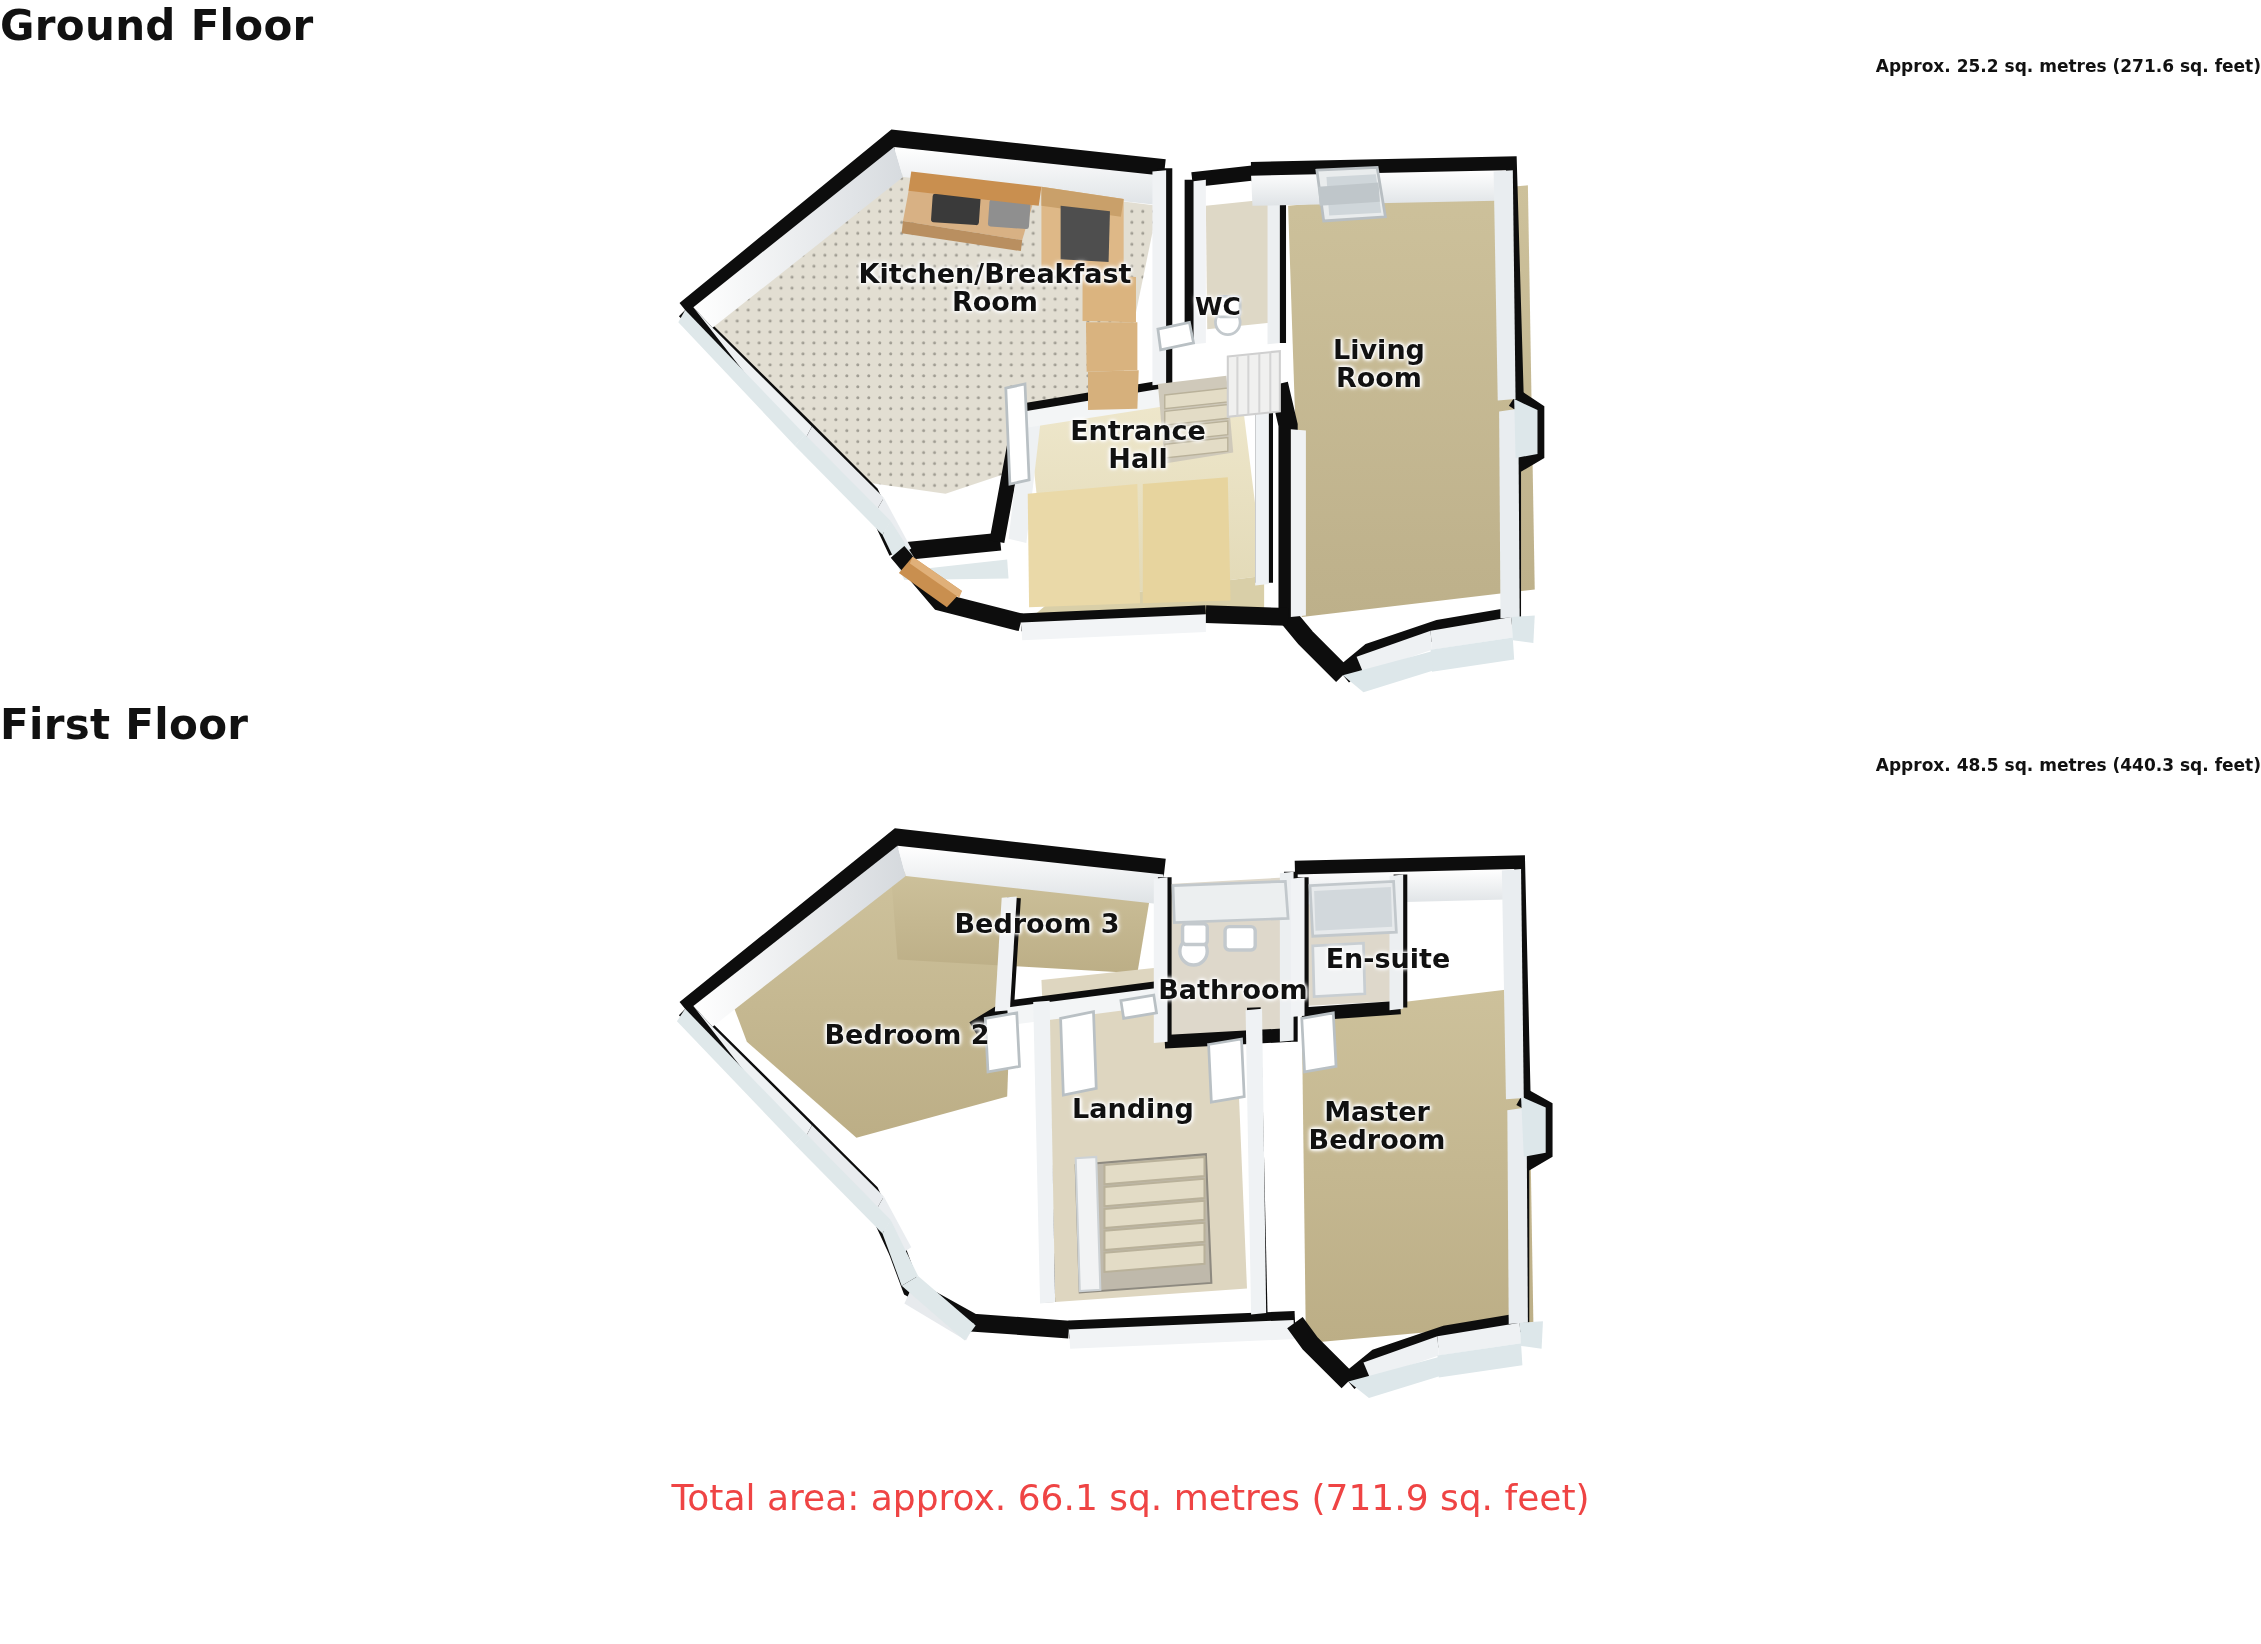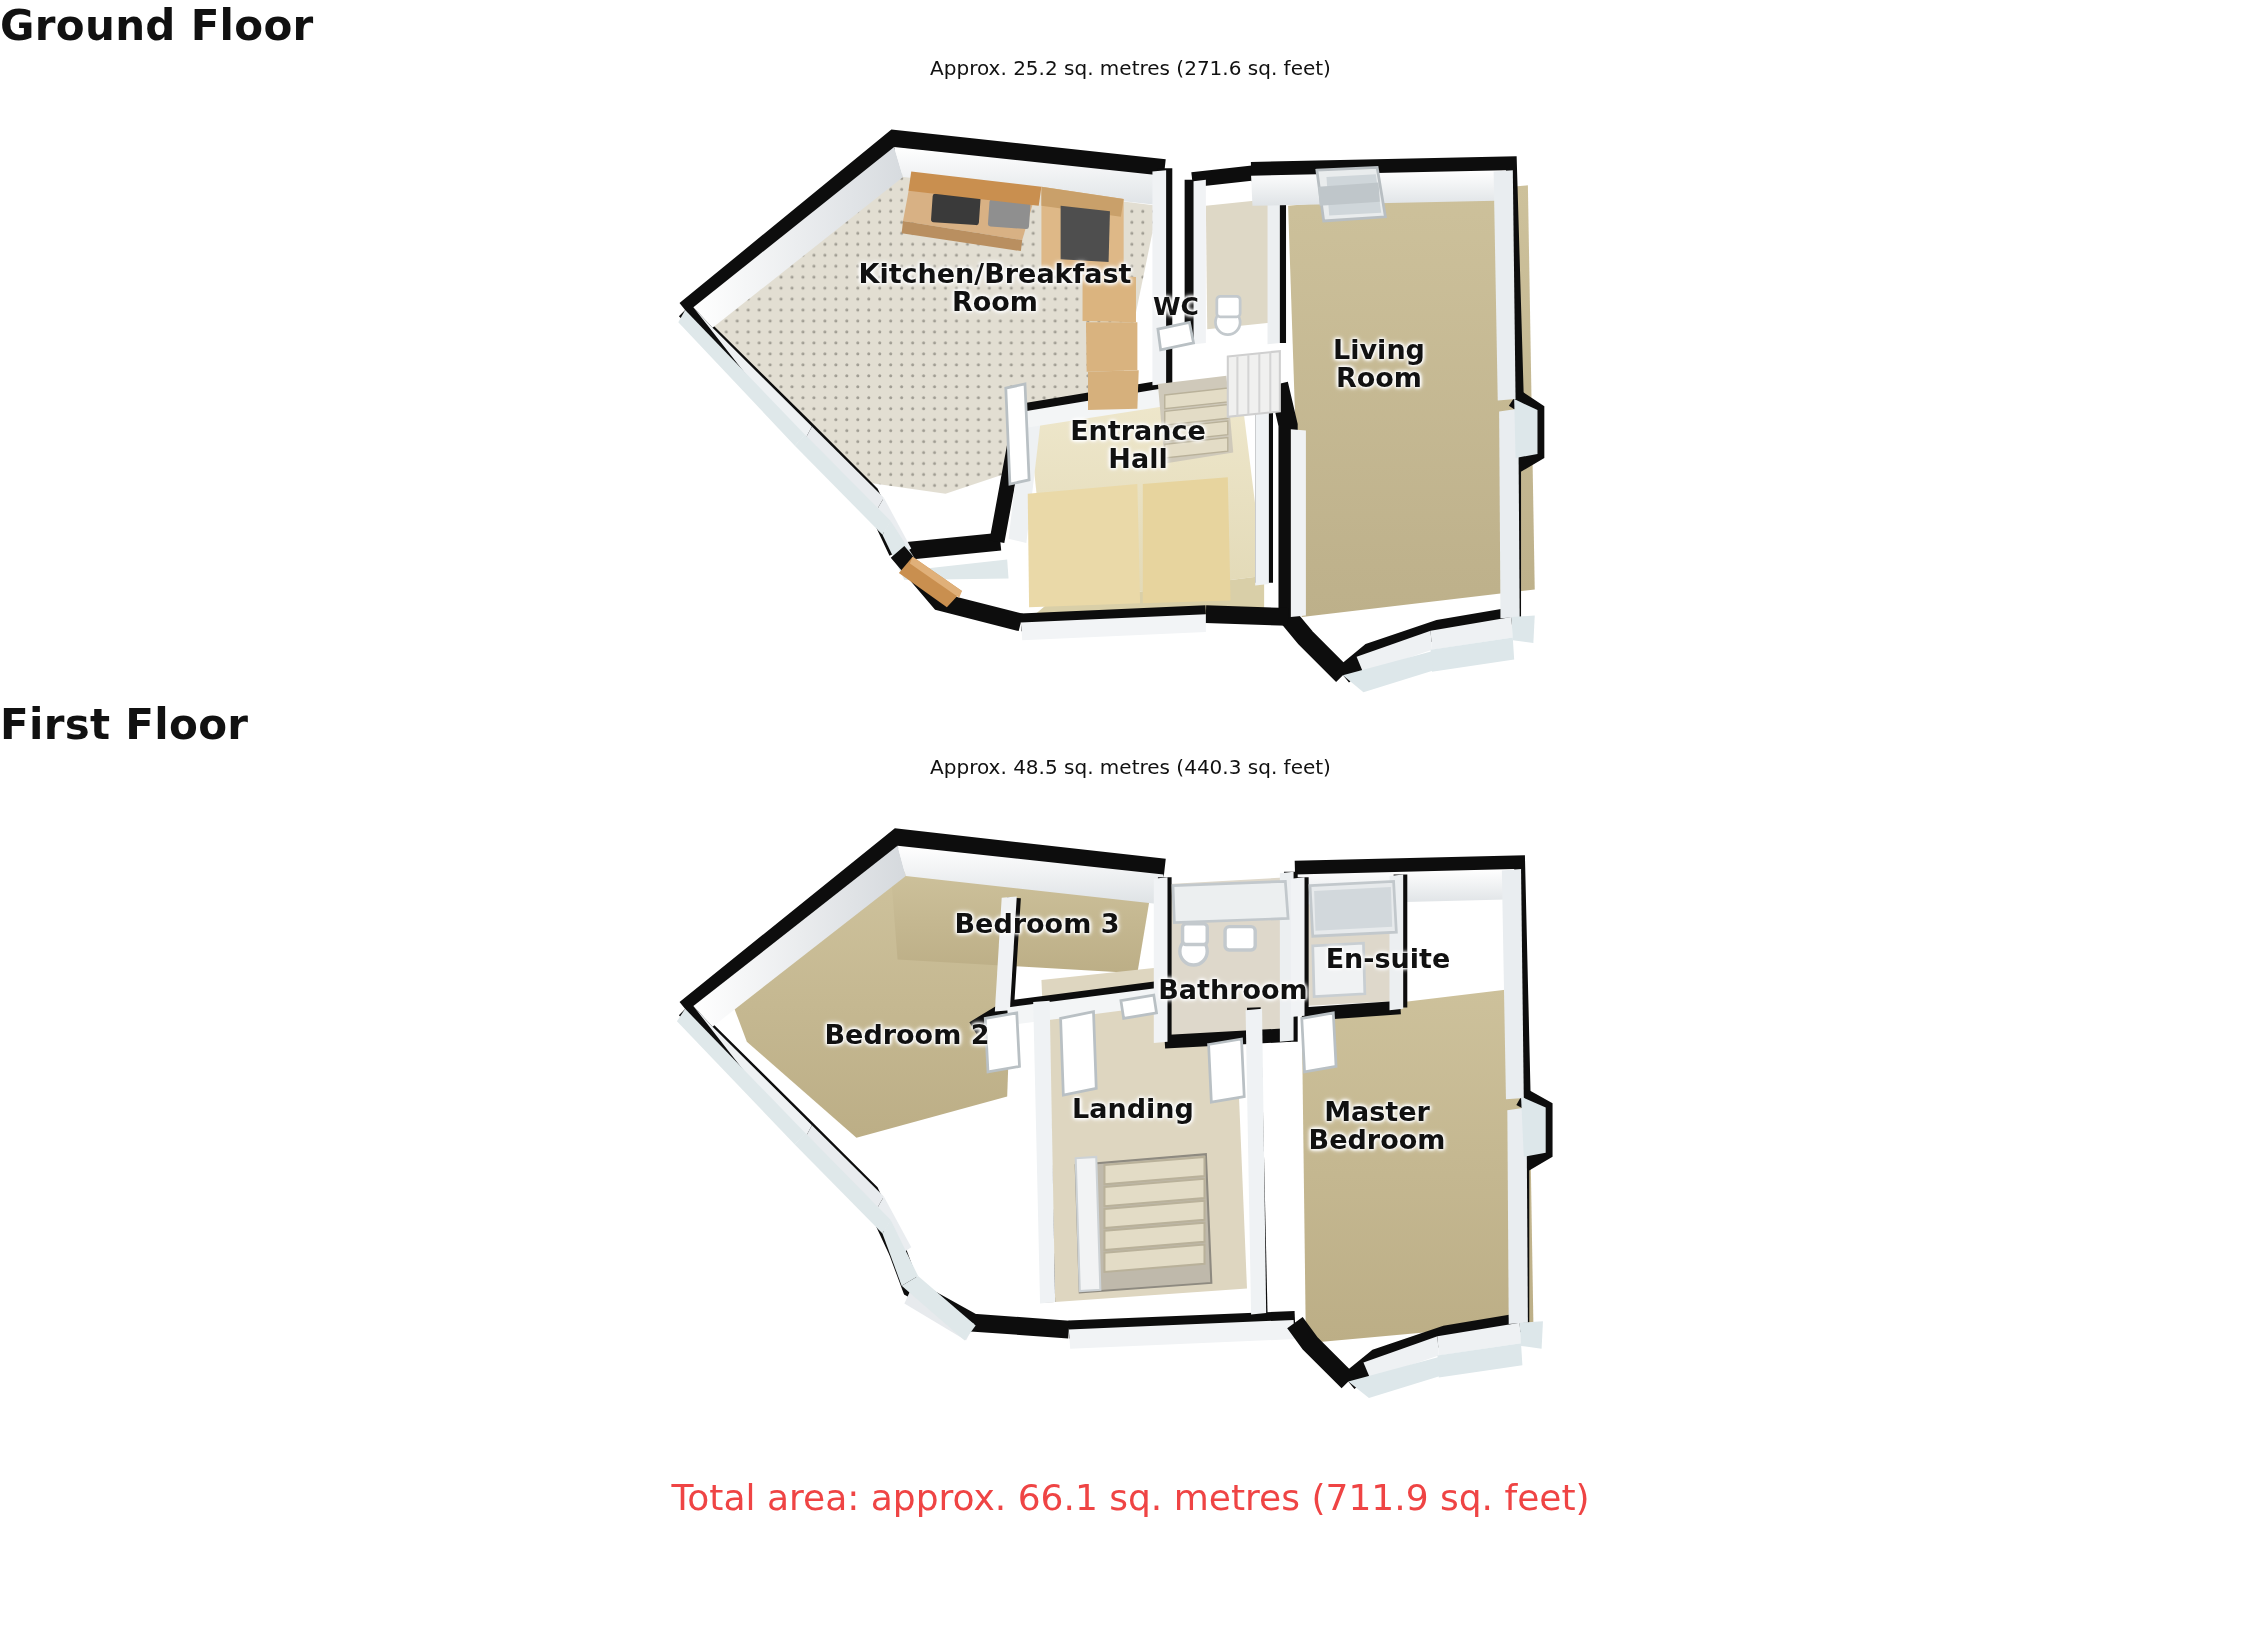--- a/index.html
+++ b/index.html
@@ -27,23 +27,23 @@
     width: 100%;
     text-align: left;
     font-size: 42px;
     font-weight: 700;
     letter-spacing: 0.3px;
     color: #111;
   }
   .floor-sub {
     position: absolute;
     width: 100%;
-    text-align: center;
-    font-size: 20px;
-    font-weight: 400;
+    text-align: right;
+    font-size: 17px;
+    font-weight: 700;
     color: #111;
   }
   .total-area {
     position: absolute;
     width: 100%;
     text-align: center;
     font-size: 36px;
     font-weight: 400;
     color: #ef4444;
   }
@@ -233,21 +233,21 @@
       <polygon points="1922,248 2010,244 2022,316 1932,322" fill="#e9eced" stroke="#b8bec2" stroke-width="4"></polygon>
       <polygon points="1936,258 2008,254 2016,310 1940,314" fill="#cfd6da"></polygon>
 
       <polygon points="1924,272 2012,266 2014,294 1926,300" fill="#bfc6ca"></polygon>
 
     </g>
   </svg>
 
   <div class="room-label" style="left:983px; top:288px;margin-left:12px;">Kitchen/Breakfast
 Room</div>
-  <div class="room-label small" style="left:1176px; top:307px;">WC</div>
+  <div class="room-label small" style="left:1218px; top:307px;">WC</div>
   <div class="room-label" style="left:1379px; top:364px;">Living
 Room</div>
   <div class="room-label" style="left:1138px; top:445px;">Entrance
 Hall</div>
 
   <div id="ff-title" class="floor-title">First Floor</div>
   <div id="ff-sub" class="floor-sub">Approx.  48.5 sq. metres (440.3 sq. feet)</div>
 
   <svg class="plan" id="plan-first" viewBox="0 0 3300 2400">
     <defs>

